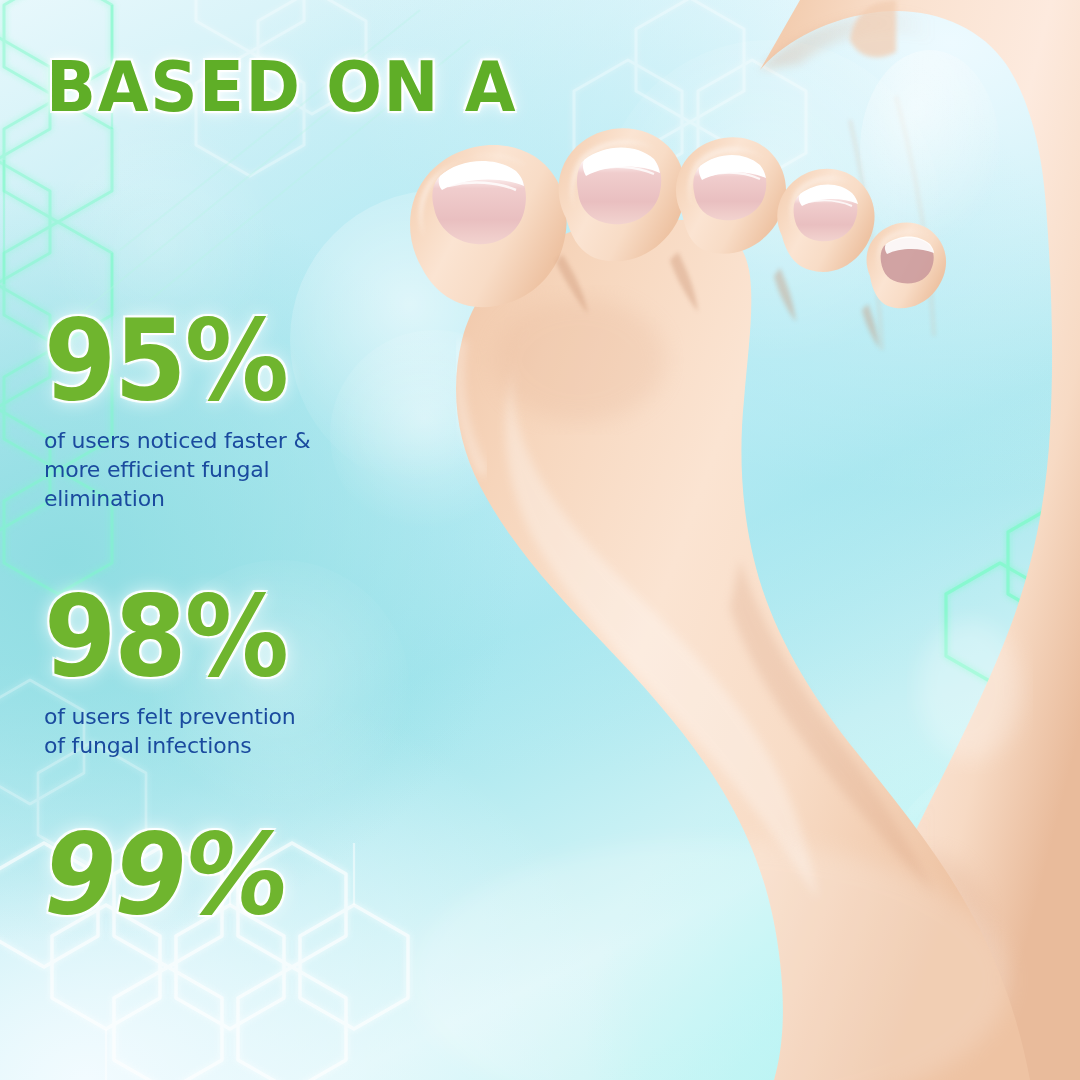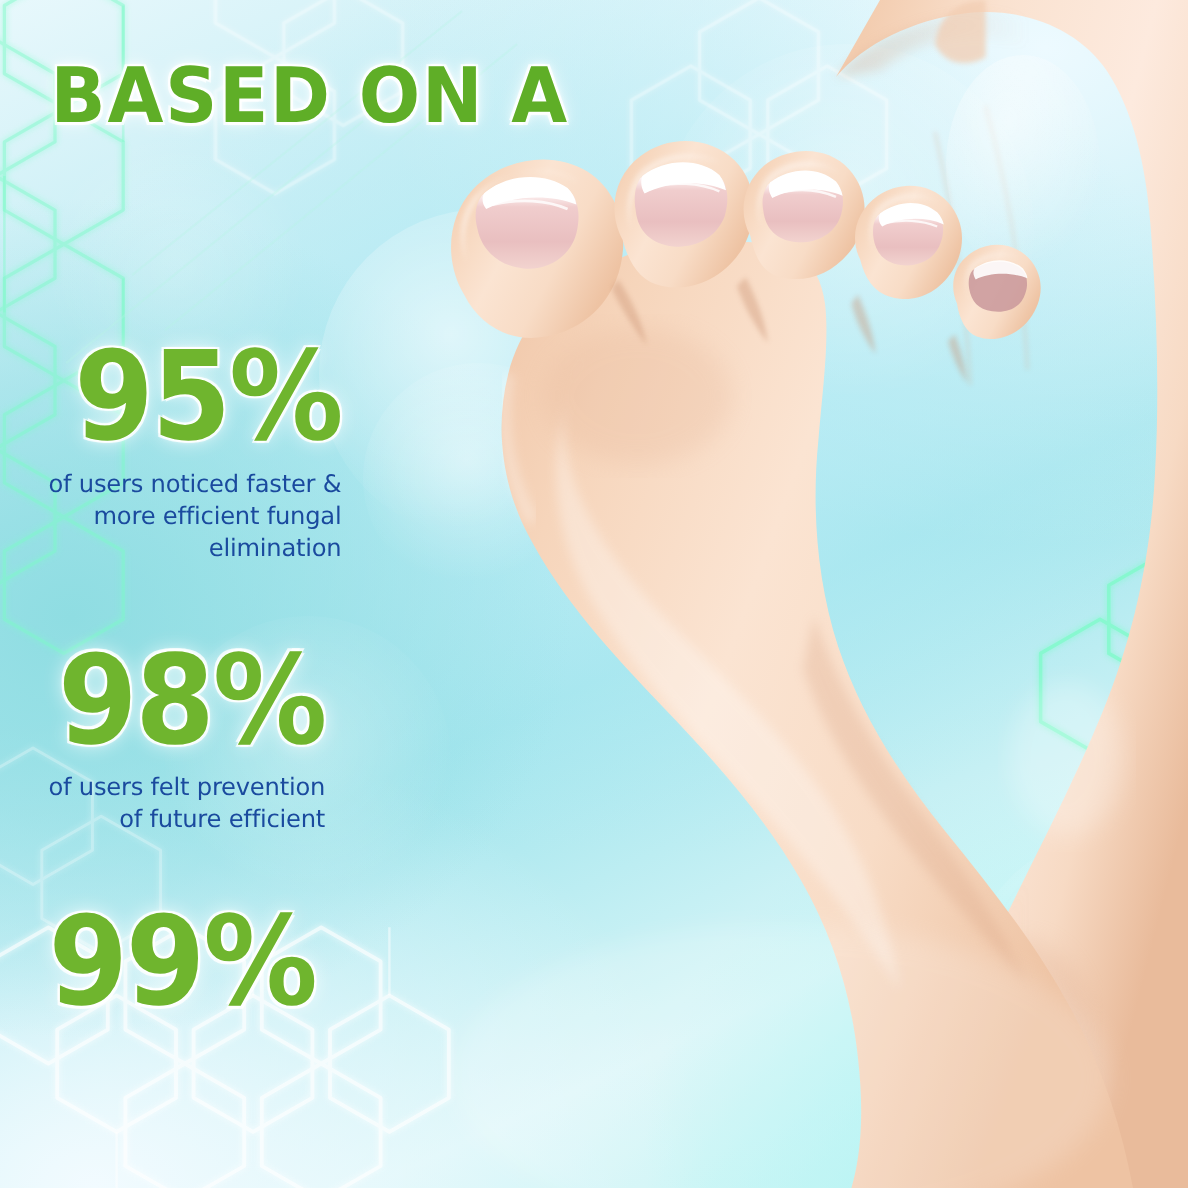--- a/index.html
+++ b/index.html
@@ -95,24 +95,24 @@
       #0c3f97 0%, #14509f 11%, #1b6ec0 24%,
       #2a97e4 40%, #2ea2ee 50%, #2690e0 62%,
       #1e74c6 76%, #1864b8 88%, #1559ad 100%);
     -webkit-background-clip:text;
     background-clip:text;
     color:transparent;
     white-space:nowrap;
   }
 
   
-  .stat { position:absolute; left:44px;text-align:right; }
+  .stat { position:absolute; left:44px; }
   .s1 { top:292px; }
   .s2 { top:568px; }
-  .s3 { top:806px; }
+  .s3 { top:806px;font-style:italic; }
 
   .pct {
     font-family:"DejaVu Sans", sans-serif;
     font-weight:700;
     font-size:104px;
     line-height:1.0;
     letter-spacing:-2px;
     color:#6fb52e;
     transform:scaleY(1.08);
     transform-origin:left top;
@@ -419,21 +419,21 @@
     <div class="stat s1">
       <div class="pct">95%</div>
       <div class="desc">of users noticed faster &amp;
 more efficient fungal
 elimination</div>
     </div>
 
     <div class="stat s2">
       <div class="pct">98%</div>
       <div class="desc">of users felt prevention
-of future efficient</div>
+of fungal infections</div>
     </div>
 
     <div class="stat s3">
       <div class="pct">99%</div>
     </div>
 
   </div>
 </div>
 
 </body></html>

